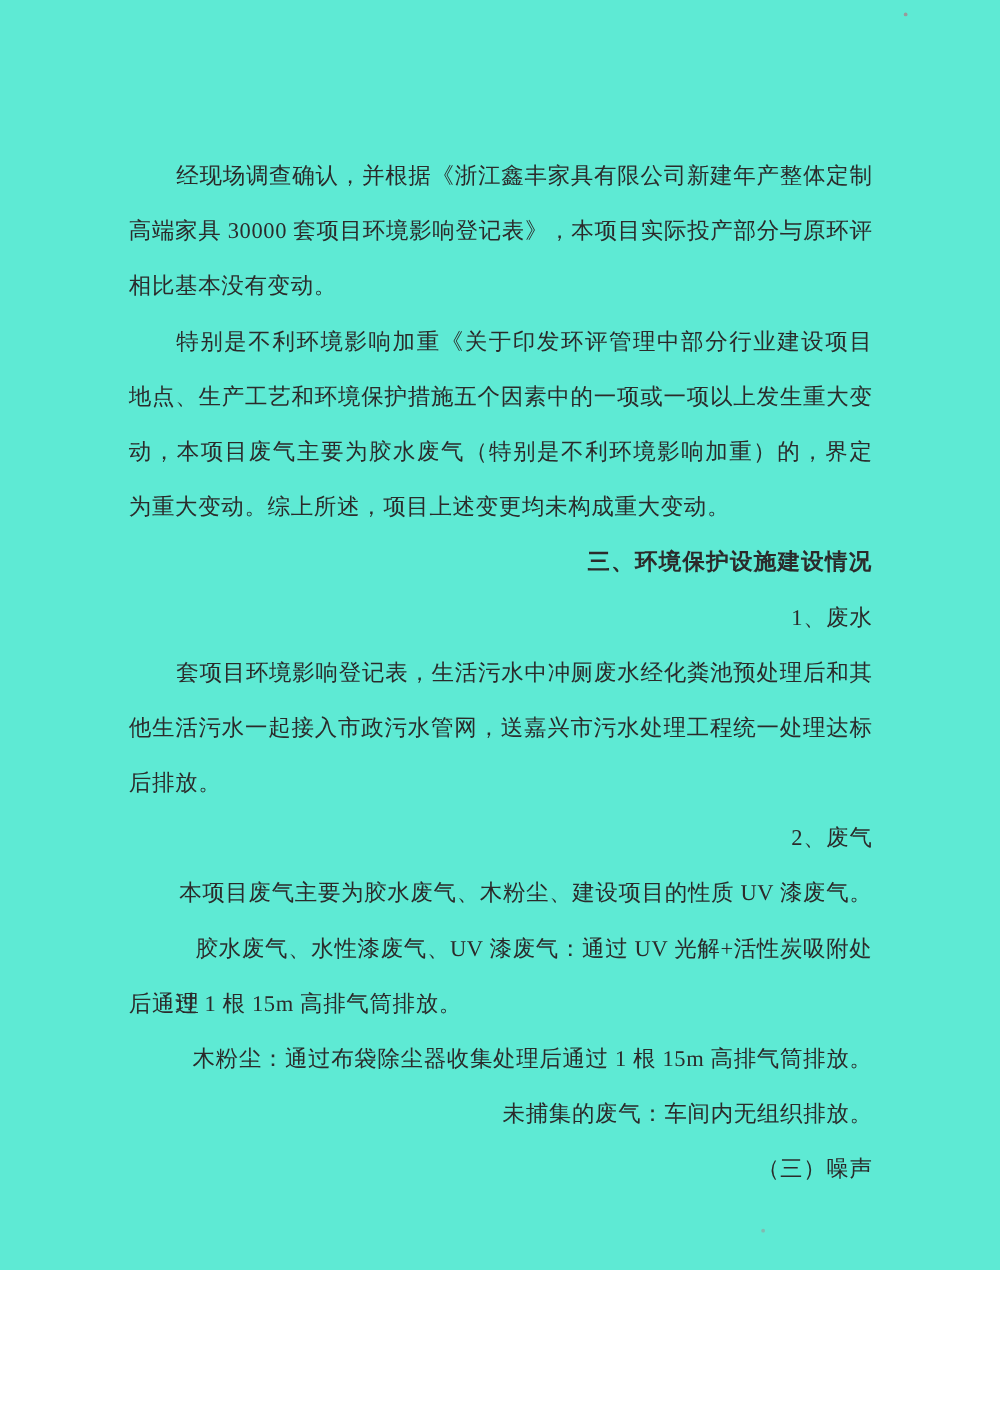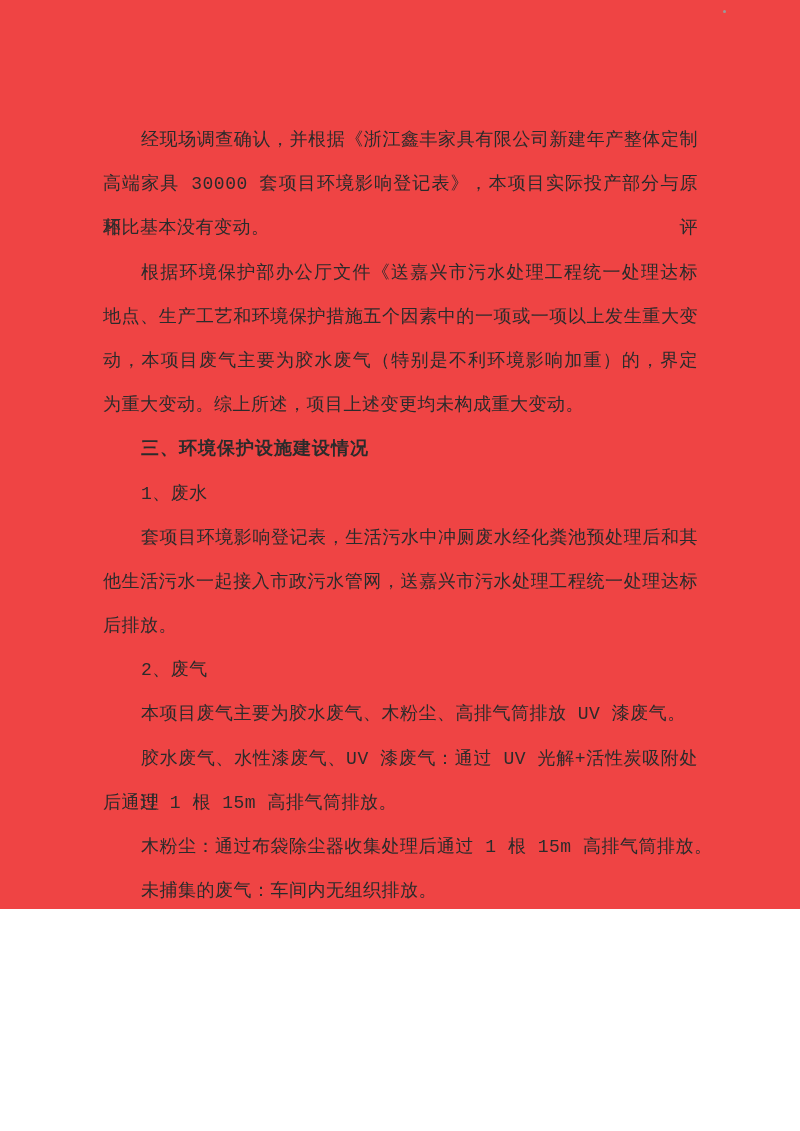--- a/index.html
+++ b/index.html
@@ -3,24 +3,24 @@
 <meta charset="utf-8">
 <style>
   html, body {
     margin: 0;
     padding: 0;
     background: #ffffff;
   }
   .page {
     position: relative;
     width: 800px;
-    height: 909px;
-    background: #ef4444;
+    height: 1016px;
+    background: #5eead4;
     overflow: hidden;
-    font-family: Liberation Mono, monospace;
+    font-family: Liberation Serif, serif;
     color: #2b2b2b;
   }
   .text-block {
     position: absolute;
     left: 103px;
     top: 118px;
     width: 595px;
   }
   .line {
     font-size: 18px;
@@ -31,20 +31,21 @@
     overflow: visible;
   }
   .line.justify {
     white-space: normal;
     text-align: justify;
     text-align-last: justify;
     text-justify: inter-character;
   }
   .line.indent {
     padding-left: 38px;
+    text-align: right;
   }
   .line.bold {
     font-weight: bold;
     letter-spacing: 1px;
   }
   .page-number {
     position: absolute;
     left: 103px;
     width: 595px;
     top: 1026px;
@@ -62,31 +63,31 @@
   .speck-2 { left: 609px; top: 983px; width: 3px; height: 3px; opacity: .6; }
 </style>
 </head>
 <body>
 
 <div class="page">
   <div class="text-block">
       <div class="line indent justify">经现场调查确认，并根据《浙江鑫丰家具有限公司新建年产整体定制</div>
       <div class="line justify">高端家具 30000 套项目环境影响登记表》，本项目实际投产部分与原环评</div>
       <div class="line">相比基本没有变动。</div>
-      <div class="line indent justify">根据环境保护部办公厅文件《送嘉兴市污水处理工程统一处理达标</div>
+      <div class="line indent justify">特别是不利环境影响加重《关于印发环评管理中部分行业建设项目</div>
       <div class="line justify">地点、生产工艺和环境保护措施五个因素中的一项或一项以上发生重大变</div>
       <div class="line justify">动，本项目废气主要为胶水废气（特别是不利环境影响加重）的，界定</div>
       <div class="line">为重大变动。综上所述，项目上述变更均未构成重大变动。</div>
       <div class="line indent bold">三、环境保护设施建设情况</div>
       <div class="line indent">1、废水</div>
       <div class="line indent justify">套项目环境影响登记表，生活污水中冲厕废水经化粪池预处理后和其</div>
       <div class="line justify">他生活污水一起接入市政污水管网，送嘉兴市污水处理工程统一处理达标</div>
       <div class="line">后排放。</div>
       <div class="line indent">2、废气</div>
-      <div class="line indent">本项目废气主要为胶水废气、木粉尘、高排气筒排放 UV 漆废气。</div>
+      <div class="line indent">本项目废气主要为胶水废气、木粉尘、建设项目的性质 UV 漆废气。</div>
       <div class="line indent justify">胶水废气、水性漆废气、UV 漆废气：通过 UV 光解+活性炭吸附处理</div>
       <div class="line">后通过 1 根 15m 高排气筒排放。</div>
       <div class="line indent">木粉尘：通过布袋除尘器收集处理后通过 1 根 15m 高排气筒排放。</div>
       <div class="line indent">未捕集的废气：车间内无组织排放。</div>
       <div class="line indent">（三）噪声</div>
     </div>
   <div class="page-number">-3-</div>
   <div class="speck speck-1"></div>
   <div class="speck speck-2"></div>
 </div>

